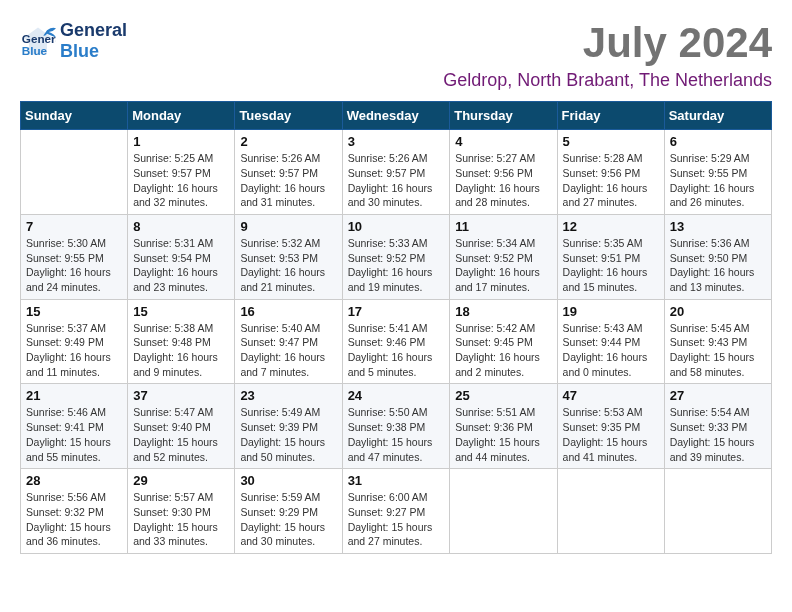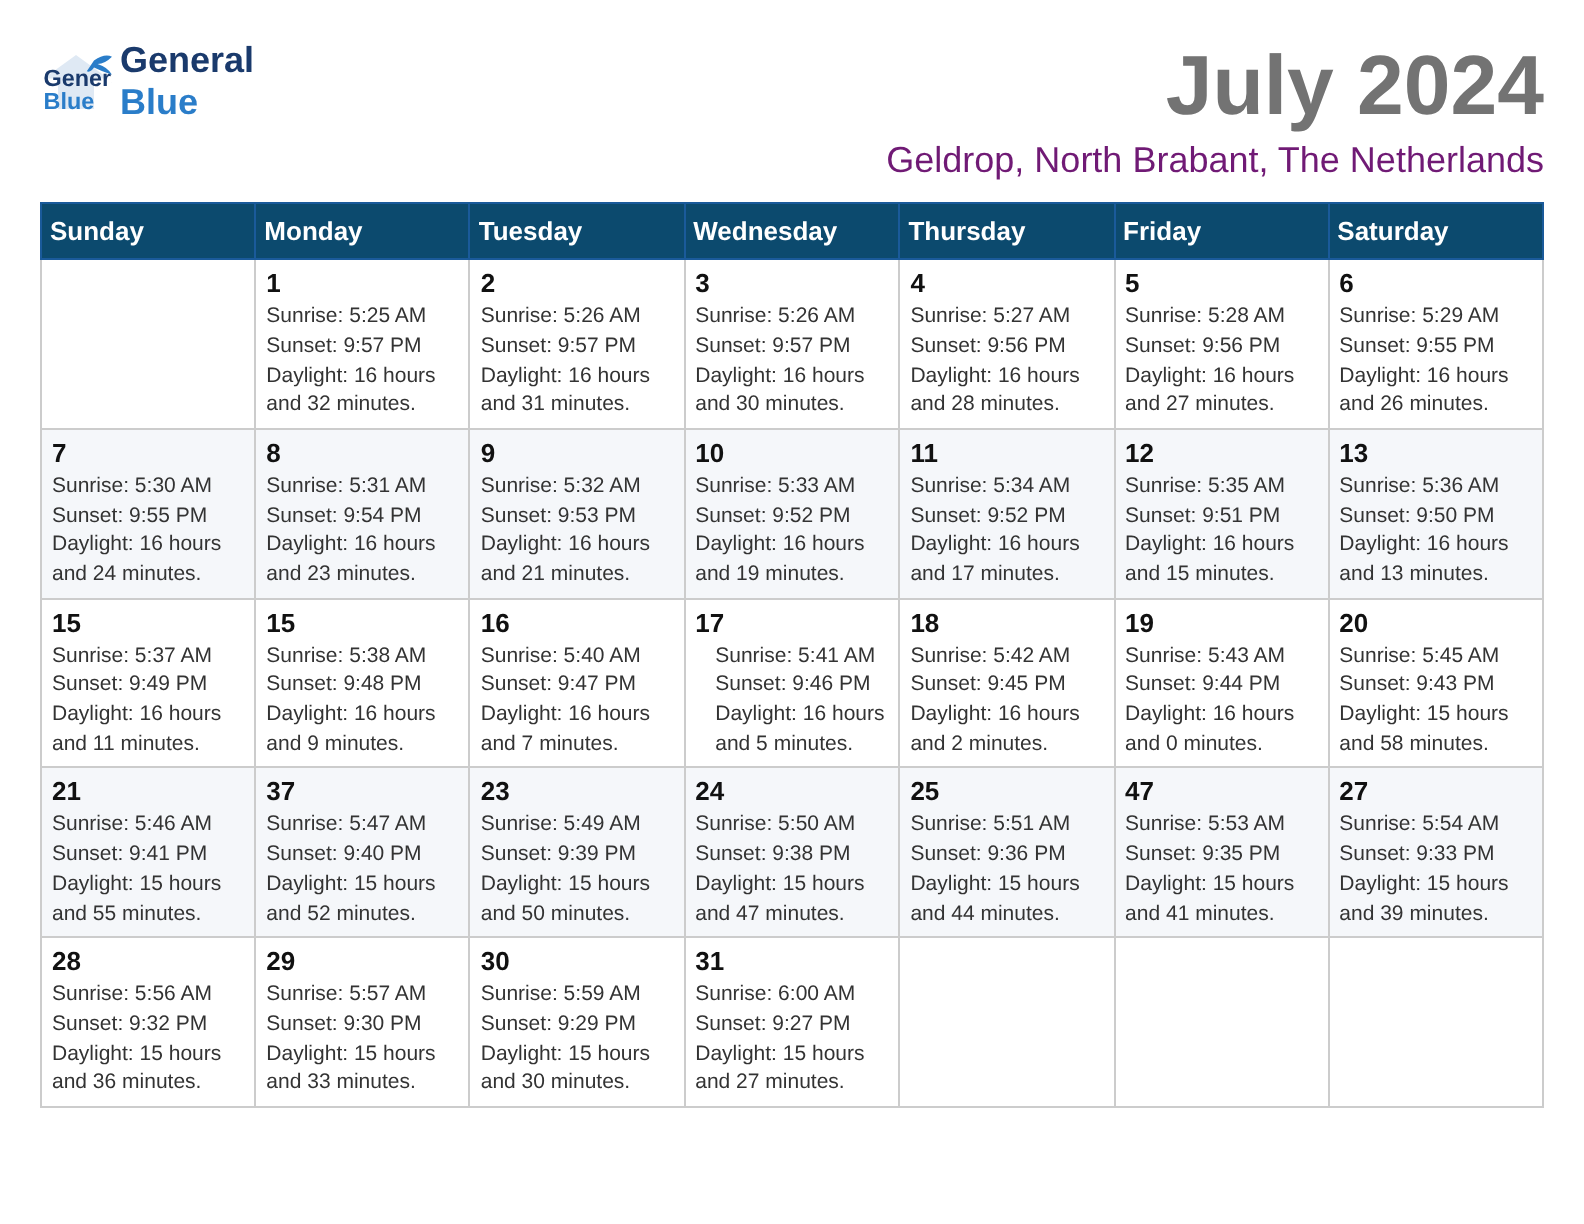--- a/index.html
+++ b/index.html
@@ -238,21 +238,21 @@
         </td>
         <td>
           <div class="day-number">16</div>
           <div class="day-info" style="white-space: pre-line;">Sunrise: 5:40 AM
 Sunset: 9:47 PM
 Daylight: 16 hours
 and 7 minutes.</div>
         </td>
         <td>
           <div class="day-number">17</div>
-          <div class="day-info" style="white-space: pre-line; margin-left: 10px;">Sunrise: 5:41 AM
+          <div class="day-info" style="white-space: pre-line;">Sunrise: 5:41 AM
 Sunset: 9:46 PM
 Daylight: 16 hours
 and 5 minutes.</div>
         </td>
         <td>
           <div class="day-number">18</div>
           <div class="day-info" style="white-space: pre-line;">Sunrise: 5:42 AM
 Sunset: 9:45 PM
 Daylight: 16 hours
 and 2 minutes.</div>

